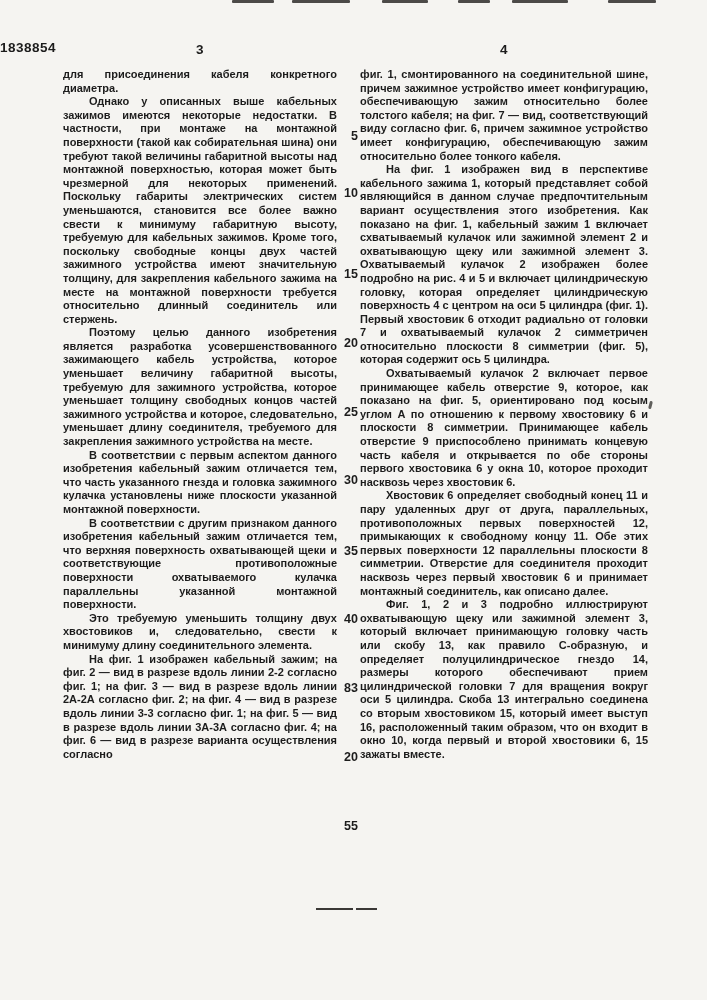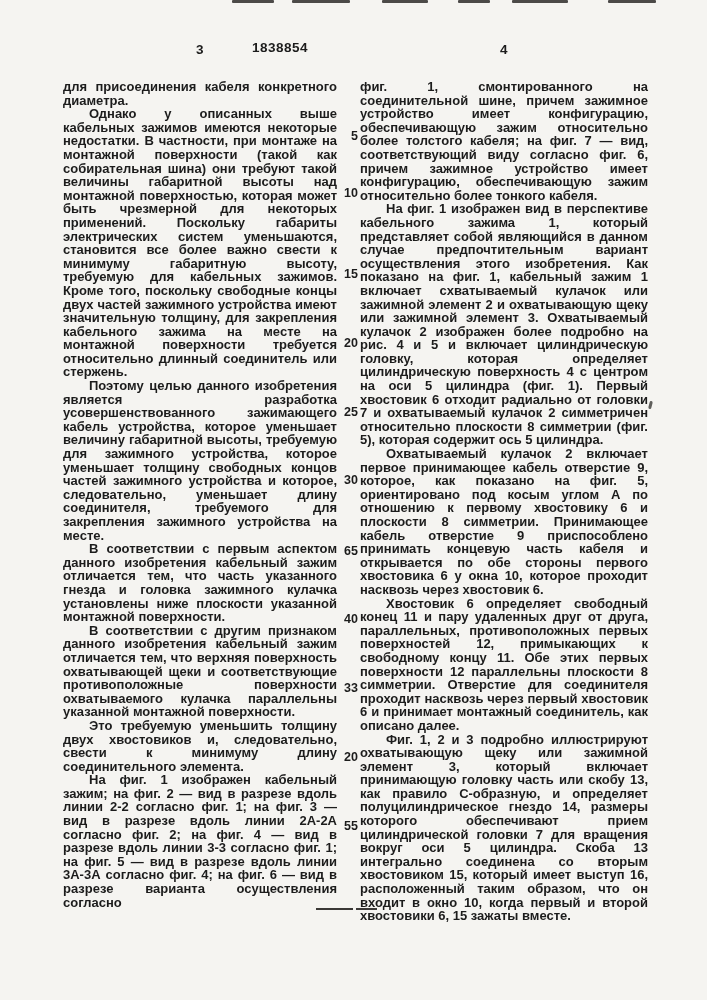--- a/index.html
+++ b/index.html
@@ -11,26 +11,26 @@
     overflow:hidden;
     position:relative;
   }
   .page{position:absolute;inset:0;width:707px;height:1000px;}
   
   .edge-seg{position:absolute;top:0;height:3px;background:#2e2c2a;opacity:.85;border-radius:1px;}
   
   .header{position:absolute;top:40px;left:0;width:707px;height:18px;
     font-size:13.5px;font-weight:700;letter-spacing:.5px;}
   .pg-left{position:absolute;left:196px;top:2px;}
-  .patent-no{position:absolute;left:0;width:560px;text-align:center;top:0;}
+  .patent-no{position:absolute;left:0;width:560px;text-align:left;top:0;}
   .pg-right{position:absolute;left:500px;top:2px;}
   
   .col{position:absolute;top:68px;
-    font-size:13px;line-height:13.6px;font-weight:700;
-    text-align:justify;letter-spacing:0;margin-top:12px;}
+    font-size:11px;line-height:13.6px;font-weight:700;
+    text-align:justify;letter-spacing:0;}
   .col-left{left:63px;width:274px;}
   .col-right{left:360px;width:288px;}
   .col p{margin:0;}
   .col p.indent{text-indent:26px;}
   
   .gutter{position:absolute;top:0;left:330px;width:28px;height:1000px;}
   .gutter span{position:absolute;right:0;width:28px;text-align:right;
     font-size:12.5px;font-weight:700;}
   
   .rule{position:absolute;height:1.6px;background:#3a3836;}
@@ -64,23 +64,23 @@
     <p class="indent">На фиг. 1 изображен кабельный зажим; на фиг. 2 — вид в разрезе вдоль линии 2-2 согласно фиг. 1; на фиг. 3 — вид в разрезе вдоль линии 2А-2А согласно фиг. 2; на фиг. 4 — вид в разрезе вдоль линии 3-3 согласно фиг. 1; на фиг. 5 — вид в разрезе вдоль линии 3А-3А согласно фиг. 4; на фиг. 6 — вид в разрезе варианта осуществления согласно</p>
   </div>
 
   <div class="gutter">
     <span style="top:129px">5</span>
     <span style="top:186px">10</span>
     <span style="top:267px">15</span>
     <span style="top:336px">20</span>
     <span style="top:405px">25</span>
     <span style="top:473px">30</span>
-    <span style="top:544px">65</span>
+    <span style="top:544px">35</span>
     <span style="top:612px">40</span>
-    <span style="top:681px">33</span>
+    <span style="top:681px">83</span>
     <span style="top:750px">20</span>
     <span style="top:819px">55</span>
   </div>
 
   <div class="col col-right">
     <p>фиг. 1, смонтированного на соединительной шине, причем зажимное устройство имеет конфигурацию, обеспечивающую зажим относительно более толстого кабеля; на фиг. 7 — вид, соответствующий виду согласно фиг. 6, причем зажимное устройство имеет конфигурацию, обеспечивающую зажим относительно более тонкого кабеля.</p>
     <p class="indent">На фиг. 1 изображен вид в перспективе кабельного зажима 1, который представляет собой являющийся в данном случае предпочтительным вариант осуществления этого изобретения. Как показано на фиг. 1, кабельный зажим 1 включает схватываемый кулачок или зажимной элемент 2 и охватывающую щеку или зажимной элемент 3. Охватываемый кулачок 2 изображен более подробно на рис. 4 и 5 и включает цилиндрическую головку, которая определяет цилиндрическую поверхность 4 с центром на оси 5 цилиндра (фиг. 1). Первый хвостовик 6 отходит радиально от головки 7 и охватываемый кулачок 2 симметричен относительно плоскости 8 симметрии (фиг. 5), которая содержит ось 5 цилиндра.</p>
     <p class="indent">Охватываемый кулачок 2 включает первое принимающее кабель отверстие 9, которое, как показано на фиг. 5, ориентировано под косым углом А по отношению к первому хвостовику 6 и плоскости 8 симметрии. Принимающее кабель отверстие 9 приспособлено принимать концевую часть кабеля и открывается по обе стороны первого хвостовика 6 у окна 10, которое проходит насквозь через хвостовик 6.</p>
     <p class="indent">Хвостовик 6 определяет свободный конец 11 и пару удаленных друг от друга, параллельных, противоположных первых поверхностей 12, примыкающих к свободному концу 11. Обе этих первых поверхности 12 параллельны плоскости 8 симметрии. Отверстие для соединителя проходит насквозь через первый хвостовик 6 и принимает монтажный соединитель, как описано далее.</p>
     <p class="indent">Фиг. 1, 2 и 3 подробно иллюстрируют охватывающую щеку или зажимной элемент 3, который включает принимающую головку часть или скобу 13, как правило С-образную, и определяет полуцилиндрическое гнездо 14, размеры которого обеспечивают прием цилиндрической головки 7 для вращения вокруг оси 5 цилиндра. Скоба 13 интегрально соединена со вторым хвостовиком 15, который имеет выступ 16, расположенный таким образом, что он входит в окно 10, когда первый и второй хвостовики 6, 15 зажаты вместе.</p>

